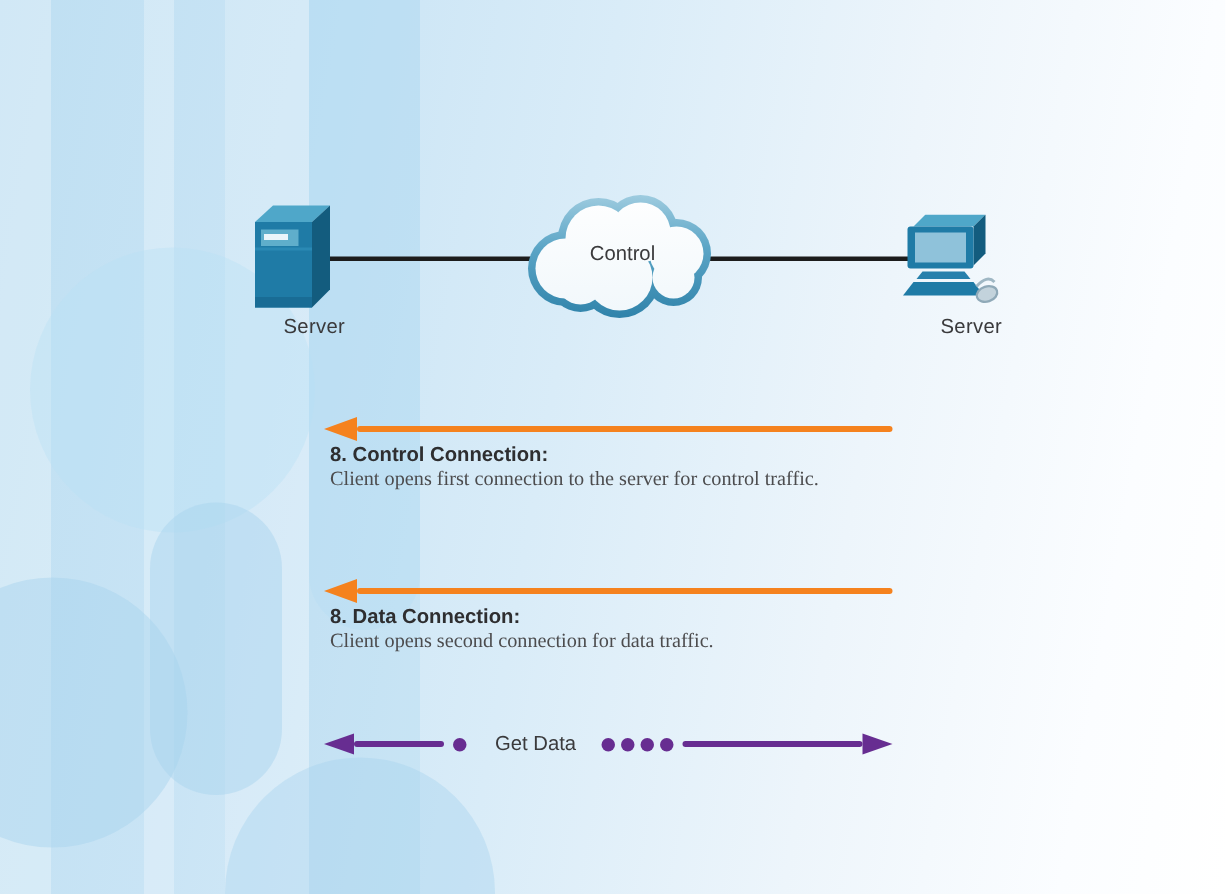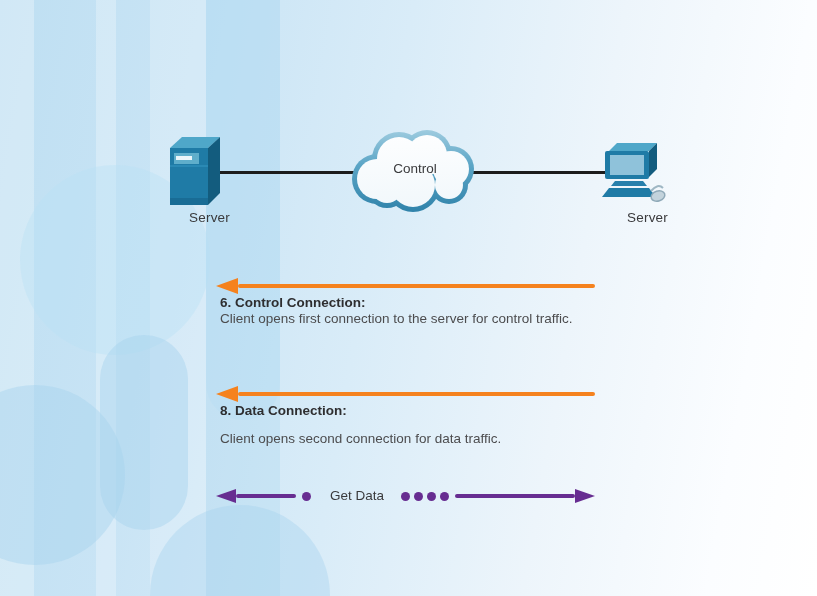--- a/index.html
+++ b/index.html
@@ -44,21 +44,21 @@
   .head-left{width:0;height:0;border-top:8px solid transparent;border-bottom:8px solid transparent;}
   .head-right{width:0;height:0;border-top:7px solid transparent;border-bottom:7px solid transparent;}
   .shaft{flex:1;border-radius:2px;}
   .orange .head-left{border-right:22px solid #f5821e;}
   .orange .shaft{height:4px;background:#f5821e;}
   .purple .head-left{border-top:7px solid transparent;border-bottom:7px solid transparent;border-right:20px solid #672d91;}
   .purple .head-right{border-left:20px solid #672d91;}
   .purple .shaft{height:4px;background:#672d91;}
 
   .step-title{position:absolute;font-size:13.5px;font-weight:bold;color:#2e2e30;}
-  .step-desc{position:absolute;font-size:13.5px;color:#4c4c4e;}
+  .step-desc{position:absolute;font-size:13.5px;color:#4c4c4e;font-family:Liberation Serif, serif;}
 
   .dot{position:absolute;width:9px;height:9px;border-radius:50%;background:#672d91;}
   .dots-group{position:absolute;display:flex;gap:4px;}
   .dots-group span{width:9px;height:9px;border-radius:50%;background:#672d91;}
   .getdata-label{position:absolute;font-size:13.5px;color:#3a3a3c;line-height:14px;}
 </style>
 </head>
 <body>
 
 <div class="stage">
@@ -134,29 +134,29 @@
       <path d="M50,48 q7,-8 12,-3" stroke="#9FB7C4" stroke-width="2" fill="none"></path>
       <ellipse cx="57" cy="53" rx="7" ry="5" fill="#C3D3DC" stroke="#8FA9B8" stroke-width="1.5" transform="rotate(-18 57 53)"></ellipse>
     </svg>
   </div>
   <div class="dev-label" style="left:598px;top:210px;width:70px;">Server</div>
 
   <div class="harrow orange" style="left:216px;top:278px;width:379px;height:16px;">
     <span class="head-left"></span>
     <span class="shaft"></span>
   </div>
-  <div class="step-title" style="left:220px;top:295px;">6. Control Connection:</div>
+  <div class="step-title" style="left:220px;top:295px;">8. Control Connection:</div>
   <div class="step-desc" style="left:220px;top:311px;">Client opens first connection to the server for control traffic.</div>
 
   <div class="harrow orange" style="left:216px;top:386px;width:379px;height:16px;">
     <span class="head-left"></span>
     <span class="shaft"></span>
   </div>
   <div class="step-title" style="left:220px;top:403px;">8. Data Connection:</div>
-  <div class="step-desc" style="left:220px;top:419px;margin-top:12px;">Client opens second connection for data traffic.</div>
+  <div class="step-desc" style="left:220px;top:419px;">Client opens second connection for data traffic.</div>
 
   <div class="harrow purple" style="left:216px;top:489px;width:80px;height:14px;">
     <span class="head-left"></span>
     <span class="shaft"></span>
   </div>
   <div class="dot" style="left:302px;top:492px;"></div>
   <div class="getdata-label" style="left:330px;top:489px;">Get Data</div>
   <div class="dots-group" style="left:401px;top:492px;">
     <span></span>
     <span></span>

